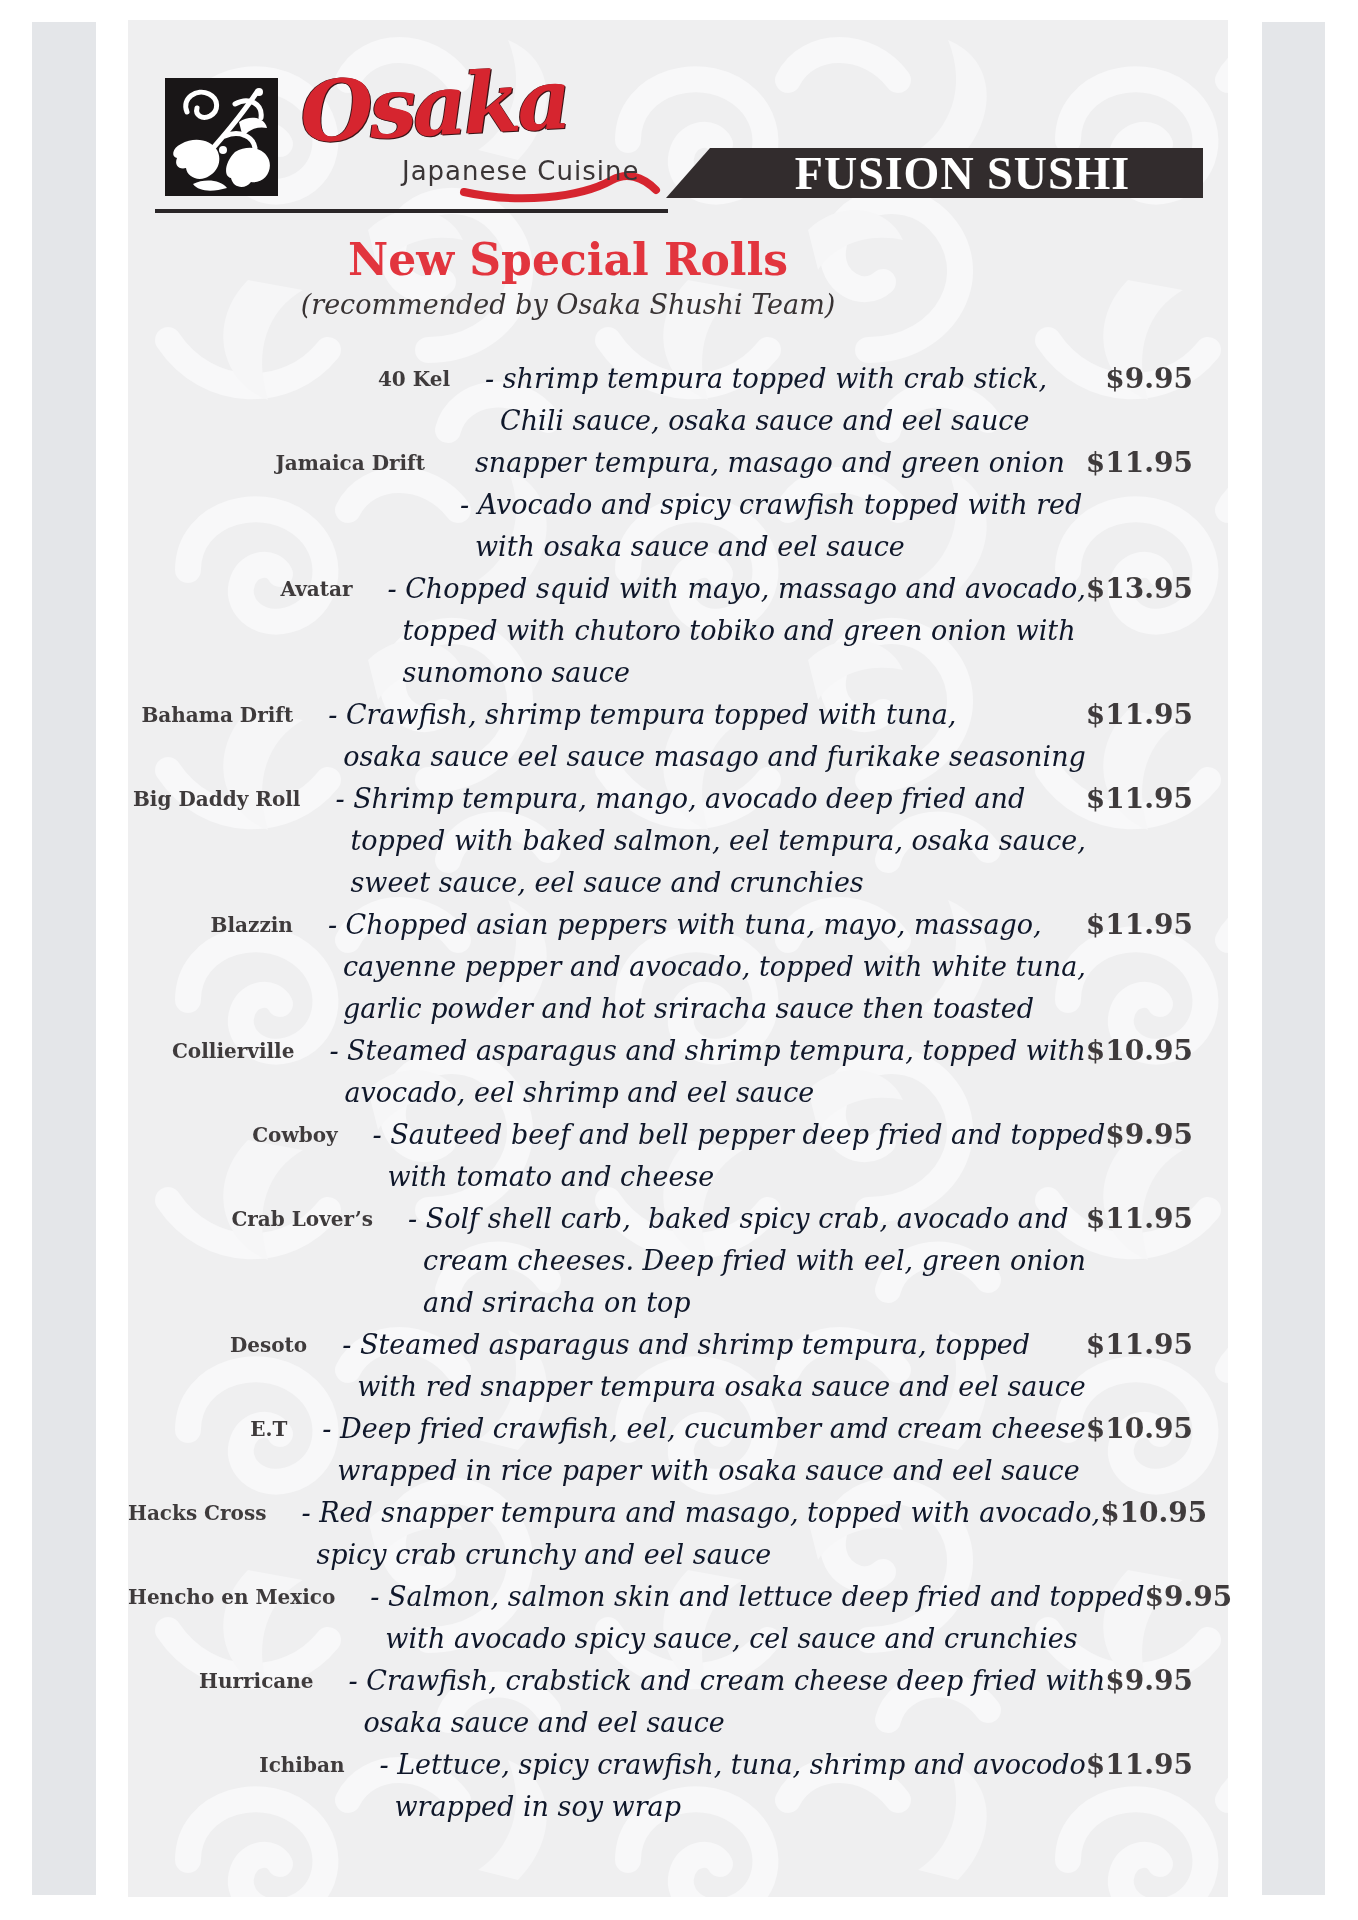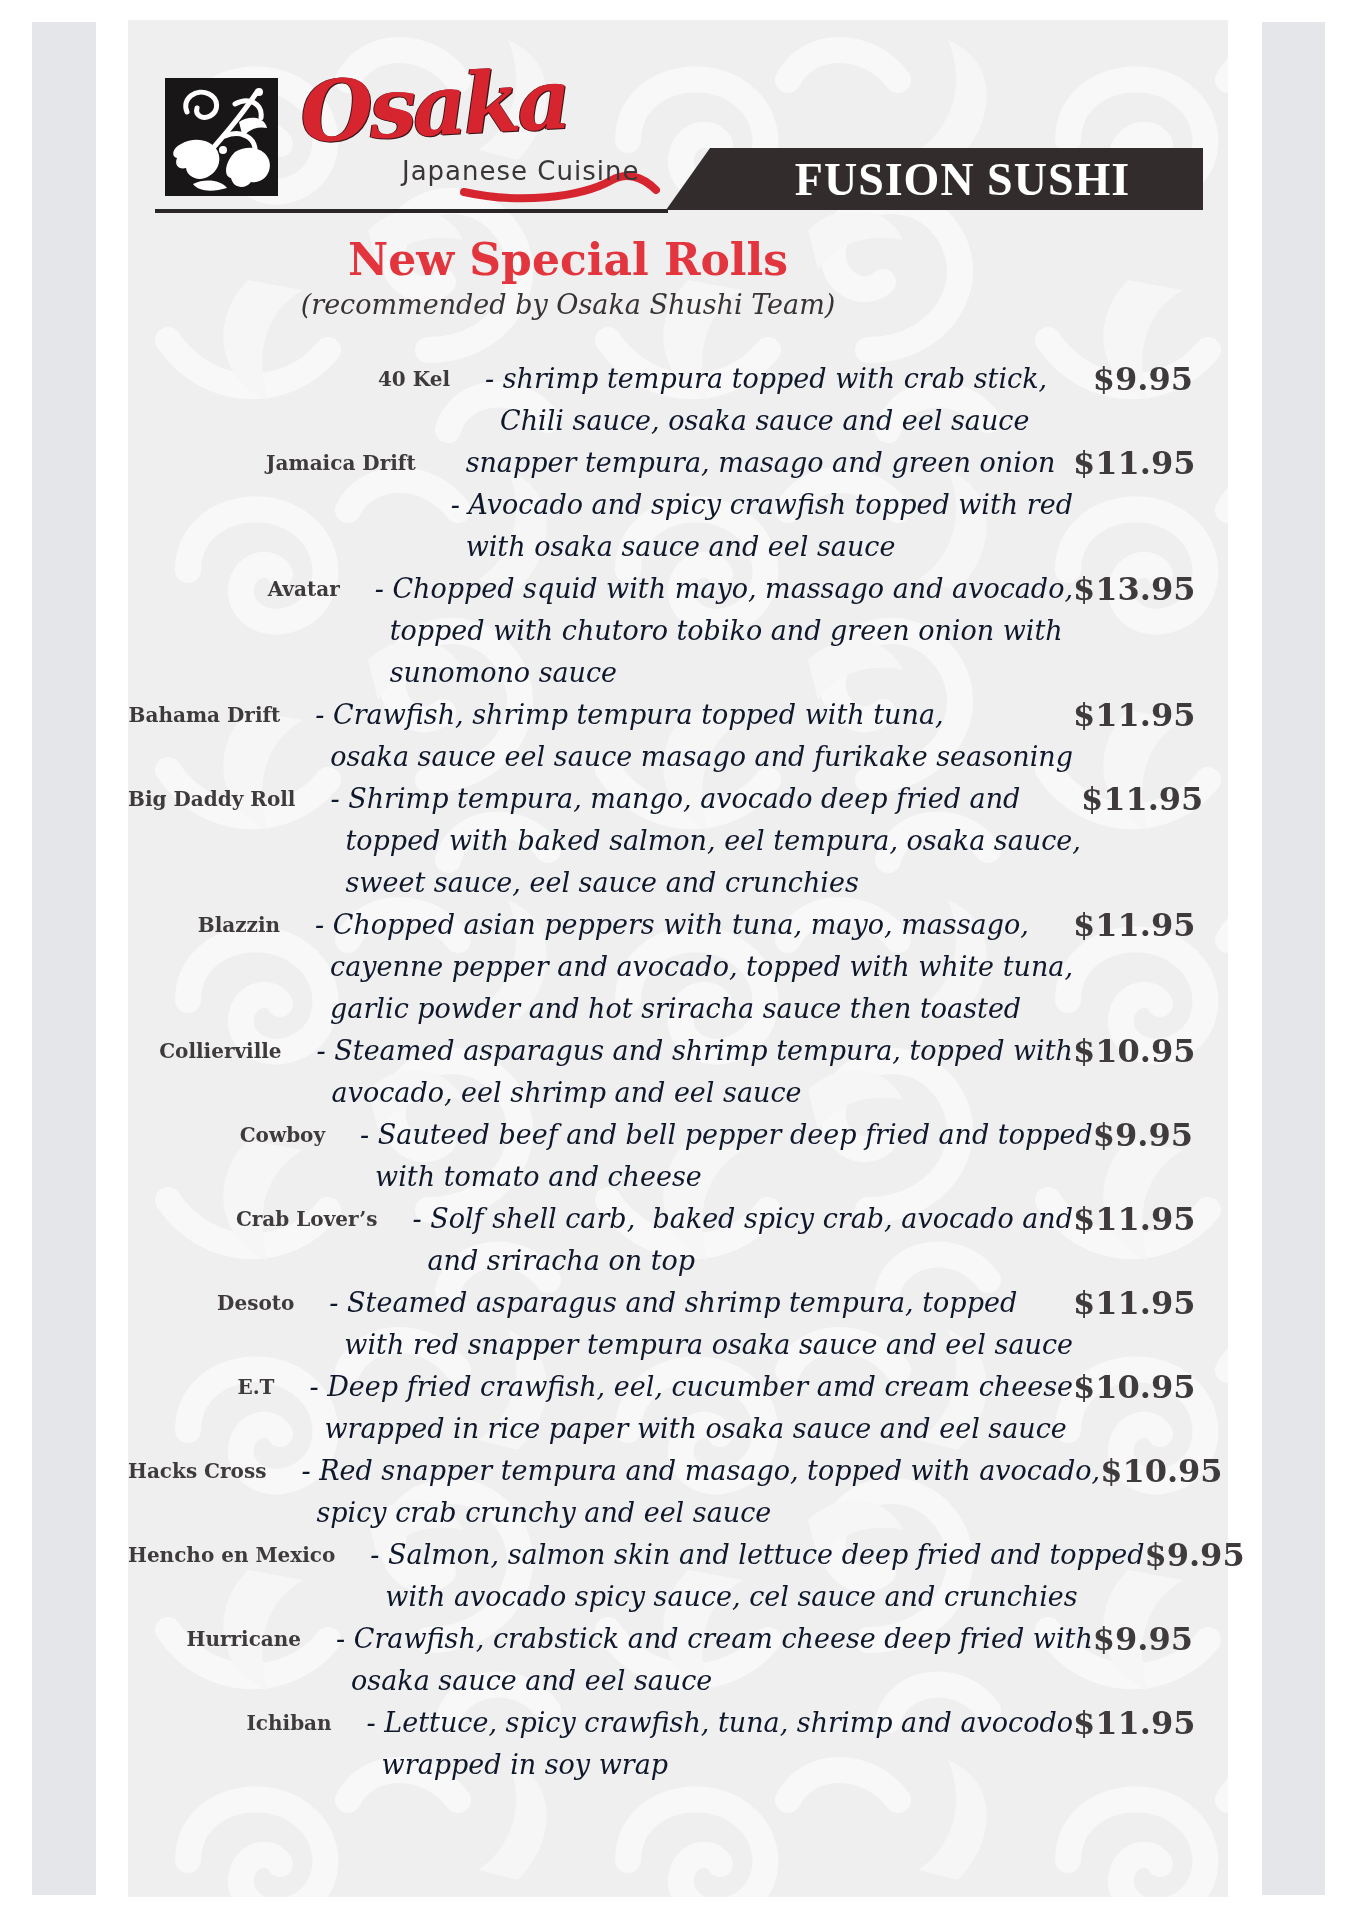--- a/index.html
+++ b/index.html
@@ -21,40 +21,40 @@
   
   .logo{position:absolute;left:37px;top:58px;}
   .script{position:absolute;left:172px;top:44px;font-family:"DejaVu Serif",serif;
     font-style:italic;font-weight:bold;font-size:84px;line-height:1;color:#d6252f;
     letter-spacing:-4px;transform:rotate(-3deg);
     text-shadow:1px 1px 0 #3a1417, -1px 0 0 #3a1417;}
   .swash{position:absolute;left:330px;top:142px;}
   .tagline{position:absolute;left:274px;top:136px;font-family:"DejaVu Sans",sans-serif;
     font-size:26px;color:#3a3536;letter-spacing:1px;}
   .rule{position:absolute;left:27px;top:189px;width:513px;height:4px;background:#2a2628;}
-  .banner{position:absolute;left:538px;top:128px;width:537px;height:62px;background:var(--banner);
+  .banner{position:absolute;left:538px;top:128px;width:537px;height:50px;background:var(--banner);
     clip-path:polygon(44px 0, 100% 0, 100% 100%, 0 100%);
     display:flex;align-items:center;justify-content:center;padding-left:56px;}
   .banner span{font-family:"Liberation Serif",serif;font-weight:bold;font-size:46px;
     color:#ffffff;letter-spacing:1px;white-space:nowrap;}
 
   
   .head-block{position:absolute;left:8px;top:214px;width:864px;text-align:center;}
   .title{font-family:"DejaVu Serif",serif;font-weight:bold;font-size:44px;line-height:1.2;color:var(--accent);}
   .subtitle{font-family:"DejaVu Serif",serif;font-style:italic;font-size:27px;margin-top:2px;color:#383334;}
 
   
   .list{position:absolute;left:0;top:338px;width:1100px;padding-right:35px;}
   .row{display:flex;align-items:flex-start;}
   .name{width:322px;text-align:right;font-weight:bold;font-size:20px;line-height:42px;
     color:var(--text);white-space:nowrap;}
   .desc{flex:1;padding-left:35px;}
   .dline{font-style:italic;font-size:27px;line-height:42px;color:#0f172a;white-space:pre;}
   .dline.cont{padding-left:15px;}
-  .price{width:120px;text-align:right;font-weight:bold;font-size:32px;line-height:42px;color:var(--text);}
+  .price{width:120px;text-align:right;font-weight:bold;font-size:28px;line-height:42px;color:var(--text);}
 </style>
 </head>
 <body>
 
 <div class="canvas">
   <div class="side-bar left"></div>
   <div class="side-bar right"></div>
 
   <div class="page">
 
@@ -190,20 +190,21 @@
             <div class="dline">- Sauteed beef and bell pepper deep fried and topped</div>
             <div class="dline cont">with tomato and cheese</div>
           </div>
     <div class="price">$9.95</div>
   </div>
 
   <div class="row">
     <div class="name">Crab Lover’s</div>
     <div class="desc">
             <div class="dline">- Solf shell carb,  baked spicy crab, avocado and</div>
+            <div class="dline cont">cream cheeses. Deep fried with eel, green onion</div>
             <div class="dline cont">and sriracha on top</div>
           </div>
     <div class="price">$11.95</div>
   </div>
 
   <div class="row">
     <div class="name">Desoto</div>
     <div class="desc">
             <div class="dline">- Steamed asparagus and shrimp tempura, topped</div>
             <div class="dline cont">with red snapper tempura osaka sauce and eel sauce</div>

